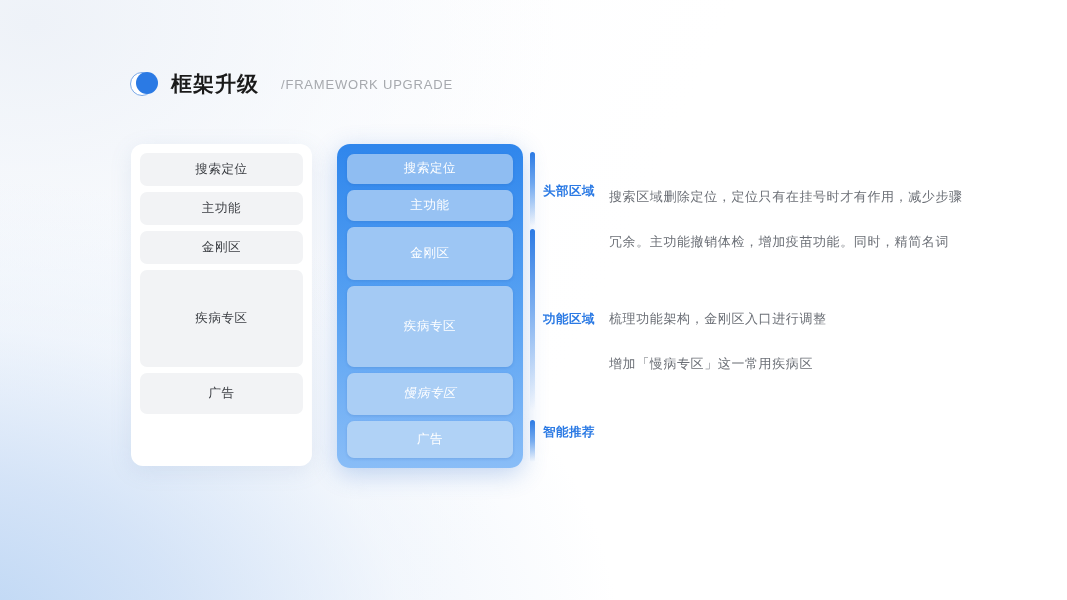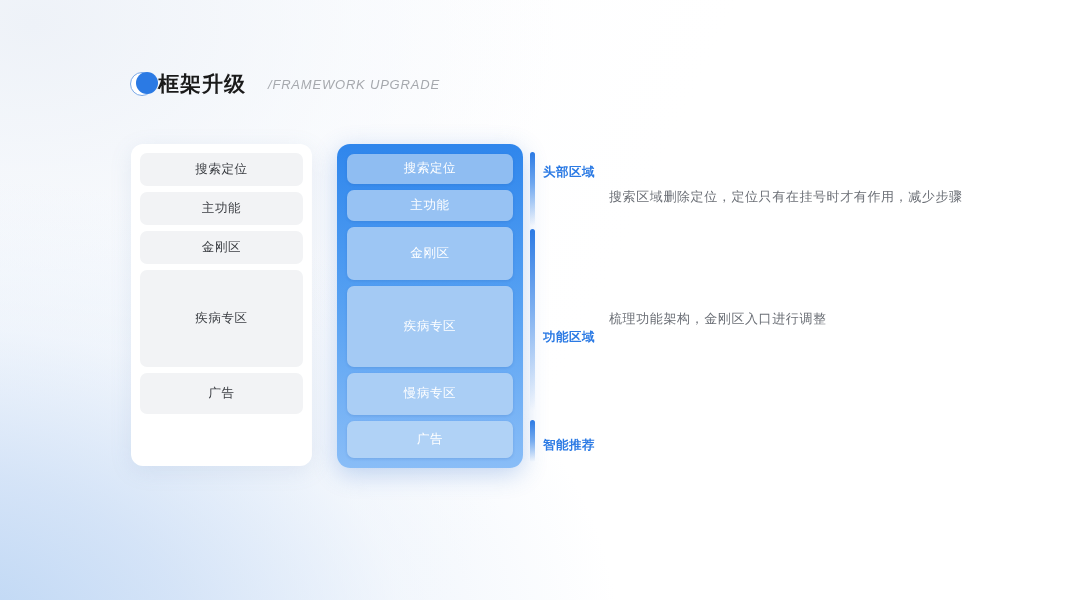--- a/index.html
+++ b/index.html
@@ -13,42 +13,42 @@
     width:1067px; height:600px;
     background:
       radial-gradient(ellipse 900px 620px at -6% 108%, #b9d4f4 0%, rgba(199,219,245,0.75) 28%, rgba(226,236,249,0.45) 52%, rgba(255,255,255,0) 76%),
       radial-gradient(ellipse 700px 500px at 3% 4%, #eef2f8 0%, rgba(245,248,252,0.6) 45%, rgba(255,255,255,0) 75%),
       linear-gradient(115deg, #fbfcfe 0%, #ffffff 55%, #ffffff 100%);
   }
 
   
   .header {
     position:absolute; left:130px; top:70px;
-    display:flex; align-items:center; 
+    display:flex; align-items:center; gap:13px;
   }
   .logo-mark {
     position:relative; width:28px; height:28px; flex:0 0 28px;
   }
   .logo-mark .ring {
     position:absolute; left:0; top:2px;
     width:24px; height:24px; border-radius:50%;
     border:1.6px solid #7aa9e8; background:#ffffff;
   }
   .logo-mark .dot {
     position:absolute; left:6px; top:2px;
     width:22px; height:22px; border-radius:50%;
     background:#2b7ae4;
   }
   .title-cn {
     font-size:21px; font-weight:bold; color:#1a1a1a; letter-spacing:1px;
     white-space:nowrap;
   }
   .title-en {
     font-size:13px; color:#a6a9ae; letter-spacing:0.8px;
-    margin-left:22px; white-space:nowrap;font-style:italic;
+    margin-left:9px; white-space:nowrap;
   }
 
   
   .card-old {
     position:absolute; left:131px; top:144px;
     width:181px; height:322px;
     background:#ffffff; border-radius:12px;
     box-shadow:0 5px 22px rgba(100,130,180,0.13);
     padding:9px; display:flex; flex-direction:column; gap:6px;
   }
@@ -93,23 +93,23 @@
 
   
   .anno { position:absolute; display:flex; align-items:flex-start; }
   .anno.a1 { left:543px; top:164px; }
   .anno.a2 { left:543px; top:286px; }
   .anno.a3 { left:543px; top:424px; }
   .anno-label {
     font-size:12.5px; font-weight:bold; color:#2b7ae4;
     letter-spacing:0.5px; white-space:nowrap; flex:0 0 auto;
   }
-  .anno.a1 .anno-label { }
-  .anno.a2 .anno-label { margin-top:43px; }
-  .anno.a3 .anno-label { margin-top:13px;font-family:Liberation Mono, monospace; }
+  .anno.a1 .anno-label { margin-top:19px; }
+  .anno.a2 .anno-label { margin-top:25px; }
+  .anno.a3 .anno-label { margin-top:0px;font-family:Liberation Mono, monospace; }
   .anno-lines { margin-left:14px; }
   .anno-line {
     font-size:13px; color:#6b6f76; letter-spacing:0.6px;
     line-height:25px; white-space:nowrap;margin-top:20px;
   }
 </style>
 </head>
 <body>
 
 <div id="slide">
@@ -129,39 +129,41 @@
       <div class="blk-old" style="height: 33px;">金刚区</div>
       <div class="blk-old" style="height: 97px;">疾病专区</div>
       <div class="blk-old" style="height: 41px;">广告</div>
     </div>
 
   <div class="card-new" id="new-card">
       <div class="blk-new t1" style="height: 30px;">搜索定位</div>
       <div class="blk-new t2" style="height: 32px;">主功能</div>
       <div class="blk-new t3" style="height: 54px;">金刚区</div>
       <div class="blk-new t4" style="height: 82px;">疾病专区</div>
-      <div class="blk-new t5" style="height: 42px;">慢病专区</div>
+      <div class="blk-new t5" style="height: 42px; font-style: italic;">慢病专区</div>
       <div class="blk-new t6" style="height: 38px;">广告</div>
     </div>
 
   <div class="bracket b1"></div>
   <div class="bracket b2"></div>
   <div class="bracket b3"></div>
 
   <div class="anno a1">
     <div class="anno-label">头部区域</div>
     <div class="anno-lines" id="anno-0">
         <div class="anno-line">搜索区域删除定位，定位只有在挂号时才有作用，减少步骤</div>
+        <div class="anno-line">冗余。主功能撤销体检，增加疫苗功能。同时，精简名词</div>
       </div>
   </div>
 
   <div class="anno a2">
     <div class="anno-label">功能区域</div>
     <div class="anno-lines" id="anno-1">
         <div class="anno-line">梳理功能架构，金刚区入口进行调整</div>
+        <div class="anno-line">增加「慢病专区」这一常用疾病区</div>
       </div>
   </div>
 
   <div class="anno a3">
     <div class="anno-label">智能推荐</div>
   </div>
 
 </div>
 
 </body></html>

